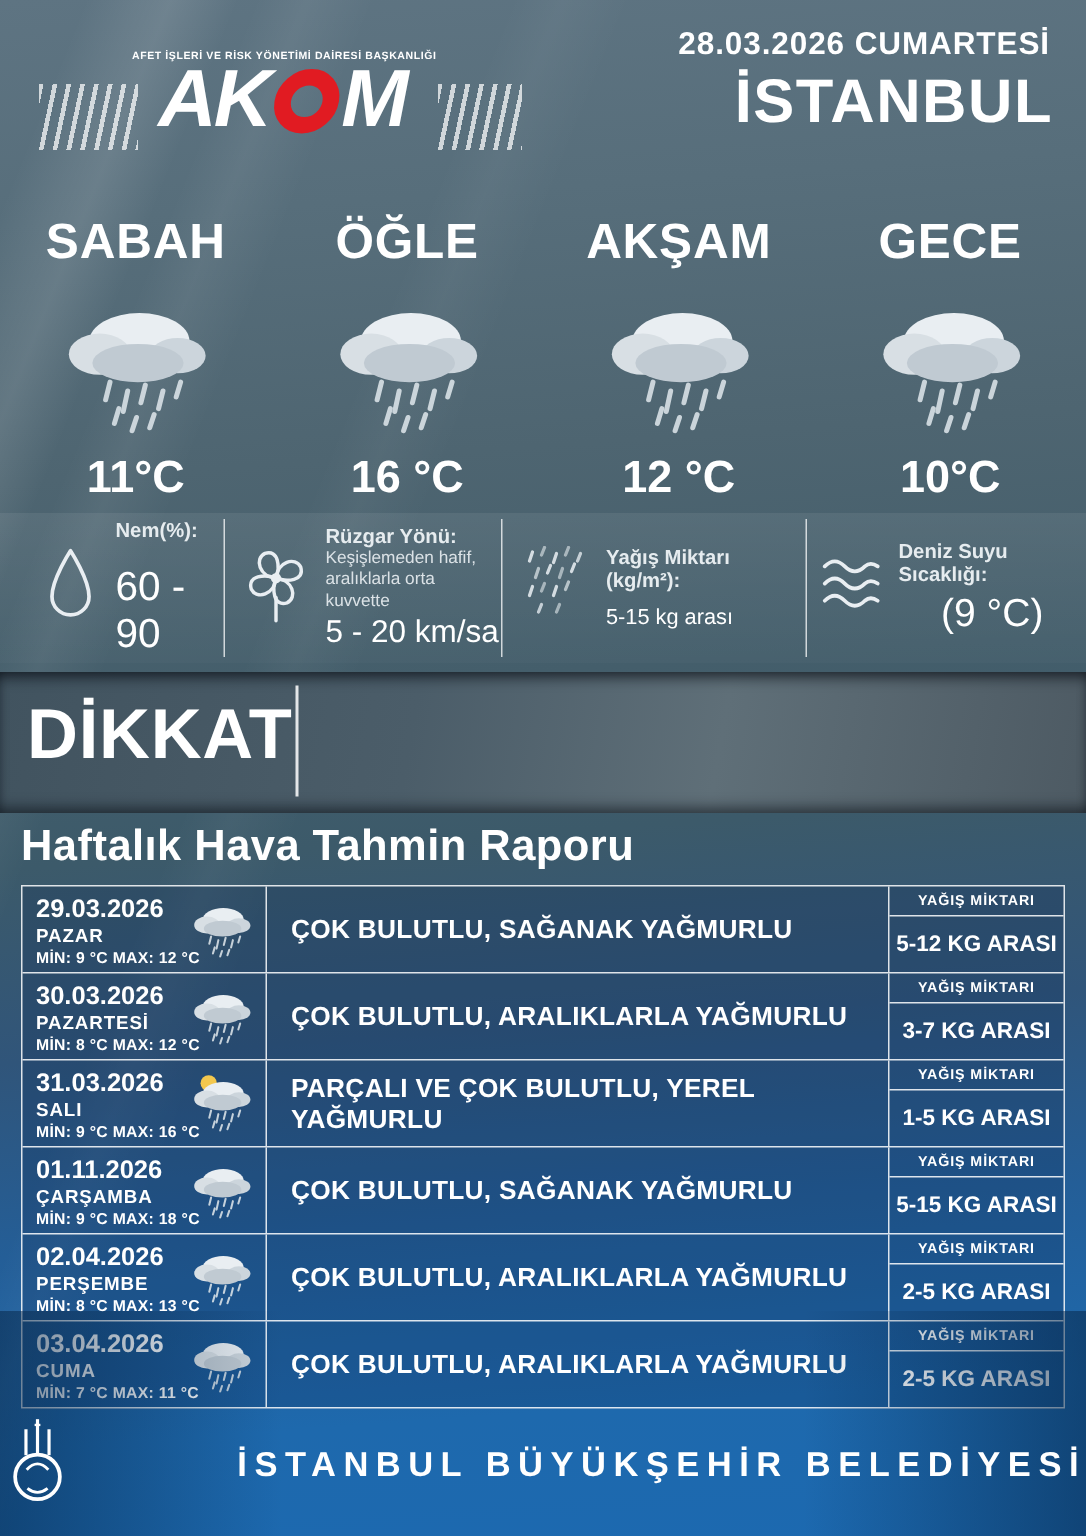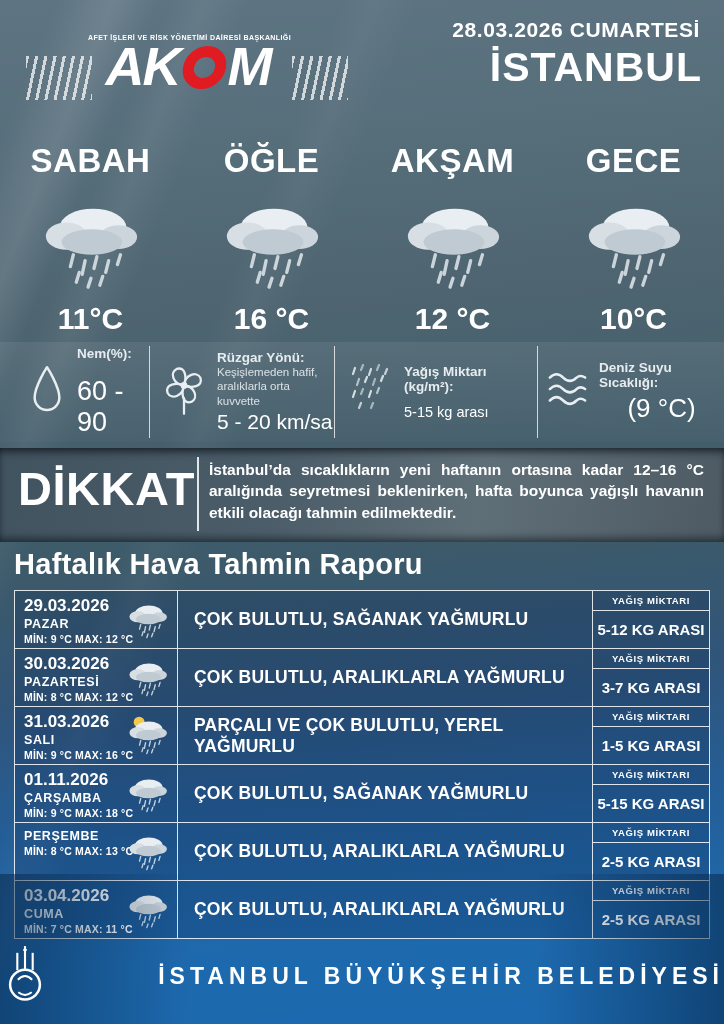--- a/index.html
+++ b/index.html
@@ -262,21 +262,20 @@
         <div class="stat-text">
           <div class="stat-label">Deniz Suyu Sıcaklığı:</div>
           <div class="stat-value">(9 °C)</div>
         </div>
       </div>
     </div>
 
   <div class="alert">
     <div class="alert-title">DİKKAT</div>
     <div class="alert-divider"></div>
-    <div class="alert-text">İstanbul’da sıcaklıkların yeni haftanın ortasına kadar 12–16 °C aralığında seyretmesi beklenirken, hafta boyunca yağışlı havanın etkili olacağı tahmin edilmektedir.</div>
   </div>
 
   <div class="weekly-title">Haftalık Hava Tahmin Raporu</div>
   <div class="weekly" id="weekly-rows">
       <div class="wrow">
         <div class="cell-date">
           <div class="row-date">29.03.2026</div>
           <div class="row-day">PAZAR</div>
           <div class="row-minmax">MİN: 9 °C MAX: 12 °C</div>
           <span class="row-icon"><svg width="50" height="43" viewBox="0 0 124 104" fill="none">
@@ -385,20 +384,21 @@
             </svg></span>
         </div>
         <div class="cell-desc">ÇOK BULUTLU, SAĞANAK YAĞMURLU</div>
         <div class="cell-rain">
           <div class="rain-head">YAĞIŞ MİKTARI</div>
           <div class="rain-value">5-15 KG ARASI</div>
         </div>
       </div>
       <div class="wrow">
         <div class="cell-date">
+          <div class="row-date">02.04.2026</div>
           <div class="row-day">PERŞEMBE</div>
           <div class="row-minmax">MİN: 8 °C MAX: 13 °C</div>
           <span class="row-icon"><svg width="50" height="43" viewBox="0 0 124 104" fill="none">
 
     <ellipse cx="64" cy="36" rx="34" ry="19" fill="#e9eef2"></ellipse>
     <ellipse cx="37" cy="45" rx="21" ry="14" fill="#d8dfe4"></ellipse>
     <ellipse cx="90" cy="46" rx="19" ry="12" fill="#ccd5dc"></ellipse>
     <ellipse cx="63" cy="51" rx="31" ry="13" fill="#c0cad2"></ellipse>
     <g stroke="#dce4e9" stroke-width="3.4" stroke-linecap="round" opacity=".88">
                 <line x1="44" y1="64" x2="41" y2="76"></line>

